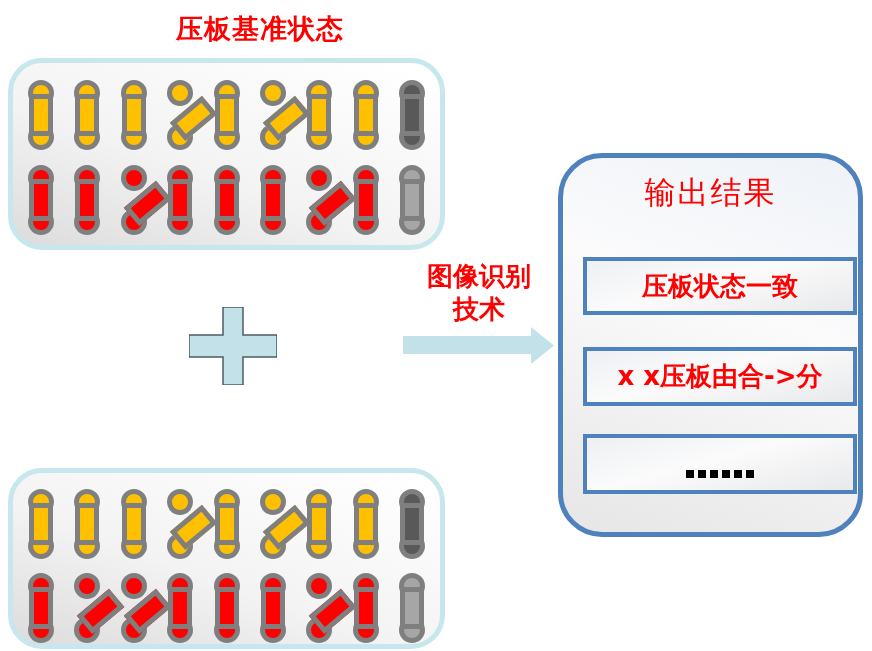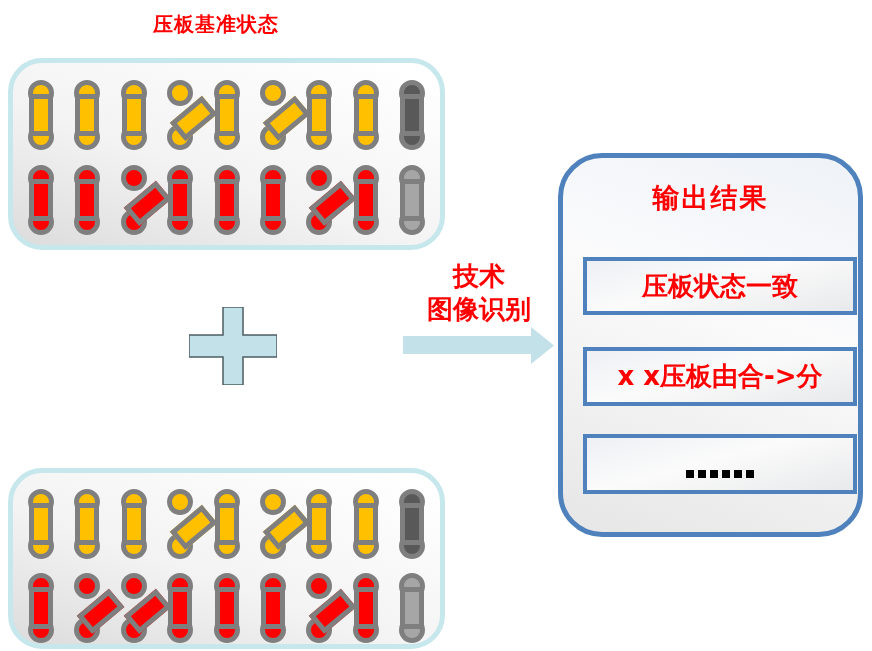--- a/index.html
+++ b/index.html
@@ -2,22 +2,22 @@
 <html style="--c-red: #FF0000; --c-yellow: #FFC000; --c-plate_border: #7F7F7F; --c-gray_dark: #595959; --c-gray_light: #A6A6A6; --c-pale_blue: #C2E1E8; --c-blue_border: #4F81BD;"><head>
 <meta charset="utf-8">
 <style>
   html,body{margin:0;padding:0;background:#fff;}
   .canvas{
     position:relative;width:872px;height:651px;background:#ffffff;overflow:hidden;
     font-family:"DejaVu Sans","Liberation Sans",sans-serif;
   }
   
   .sec-title{
-    position:absolute;color:var(--c-red);font-weight:bold;font-size:20px;
-    text-align:center;white-space:nowrap;letter-spacing:1px;
+    position:absolute;color:var(--c-red);font-weight:bold;font-size:27px;
+    text-align:center;white-space:nowrap;letter-spacing:1px;padding-left:44px;
   }
   .t1{left:0;top:11px;width:432px;}
   .t2{left:20px;top:419px;width:437px;}
   
   .plate-panel{
     position:absolute;left:8px;width:437px;box-sizing:border-box;
     border:5px solid #c6e7ec;border-radius:34px;
     background:linear-gradient(200deg,#ffffff 5%,#f3f3f3 58%,#dcdcdc 100%);
     display:flex;flex-direction:column;
   }
@@ -49,22 +49,22 @@
     color:var(--c-red);font-weight:bold;font-size:26px;line-height:1.25;
   }
   .proc span{display:block;}
   
   .outbox{
     position:absolute;left:558px;top:153px;width:305px;height:384px;box-sizing:border-box;
     border:5px solid var(--c-blue_border);border-radius:44px;
     background:linear-gradient(200deg,#eef2f7 0%,#fbfbfc 40%,#e6e6e7 100%);
   }
   .out-title{
-    margin-top:22px;text-align:center;color:var(--c-red);
-    font-size:27px;font-weight:bold;letter-spacing:2px;
+    margin-top:14px;text-align:center;color:var(--c-red);
+    font-size:31px;font-weight:normal;letter-spacing:2px;
   }
   .result{
     position:absolute;left:20px;width:274px;box-sizing:border-box;
     border:4px solid var(--c-blue_border);
     background:linear-gradient(165deg,#edf0f4 0%,#fbfbfb 45%,#e8e9eb 100%);
     display:flex;align-items:center;justify-content:center;
     color:var(--c-red);font-weight:bold;font-size:26px;white-space:nowrap;
   }
   .r1{top:99px;height:58px;}
   .r2{top:189px;height:59px;}
@@ -270,22 +270,22 @@
         </div>
         <div class="plate grayLight closed">
           <span class="circ top"></span>
           <span class="circ bot"></span>
           <span class="bar"></span>
         </div>
       </div>
   </div>
 
   <div class="proc">
+    <span>图像识别</span>
     <span>技术</span>
-    <span>图像识别</span>
   </div>
   <svg class="arrow" width="151" height="37" viewBox="0 0 151 37">
     <rect x="0" y="9" width="128" height="18" style="fill:var(--c-pale_blue)"></rect>
     <polygon points="128,0 151,18.5 128,37" style="fill:var(--c-pale_blue)"></polygon>
   </svg>
 
   <div class="outbox">
     <div class="out-title">输出结果</div>
     <div class="result r1">
       <span>压板状态一致</span>

